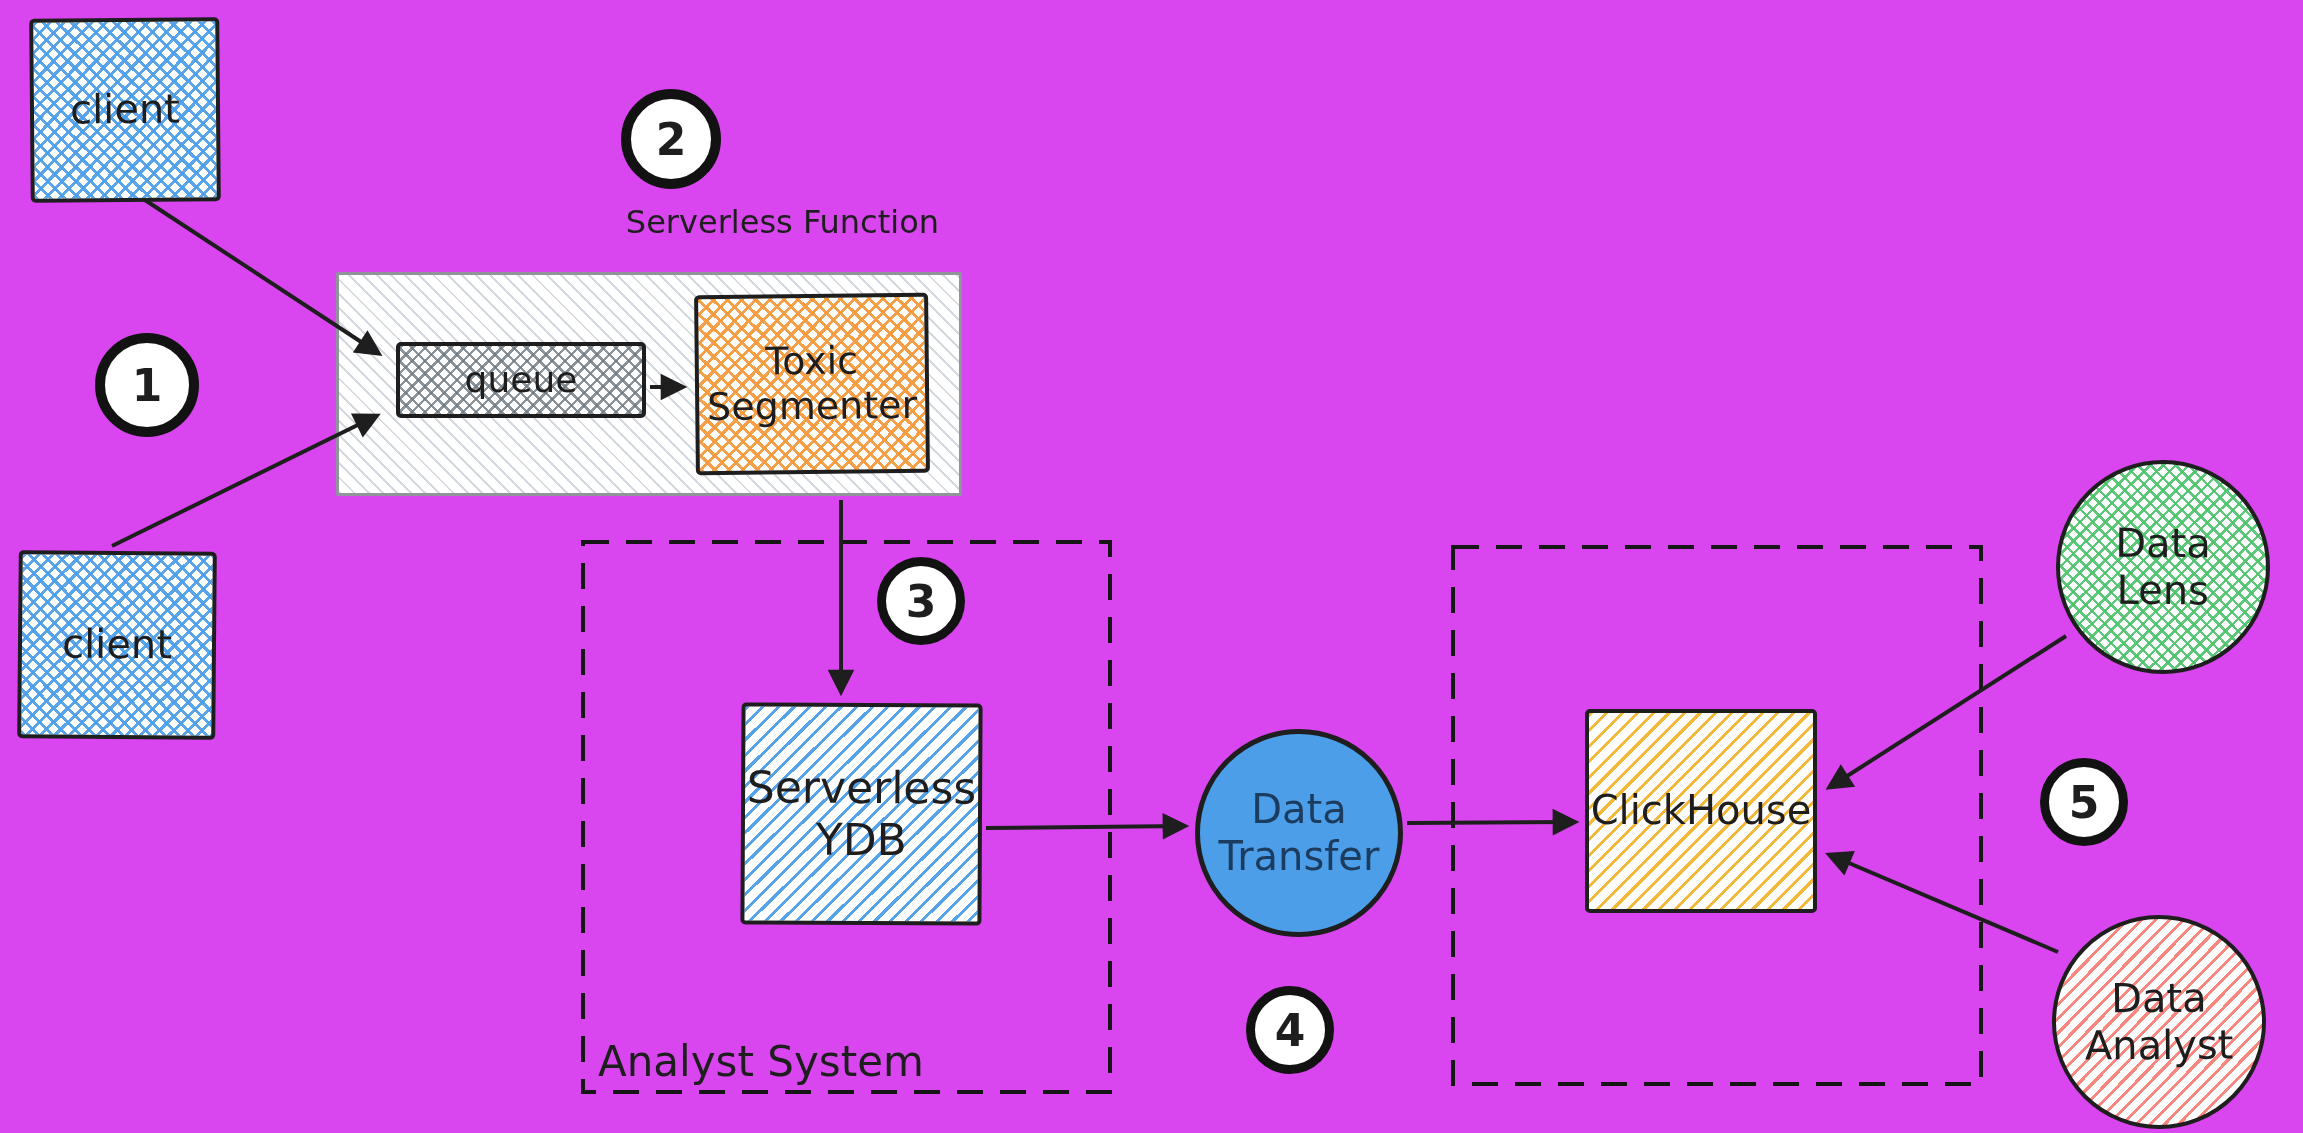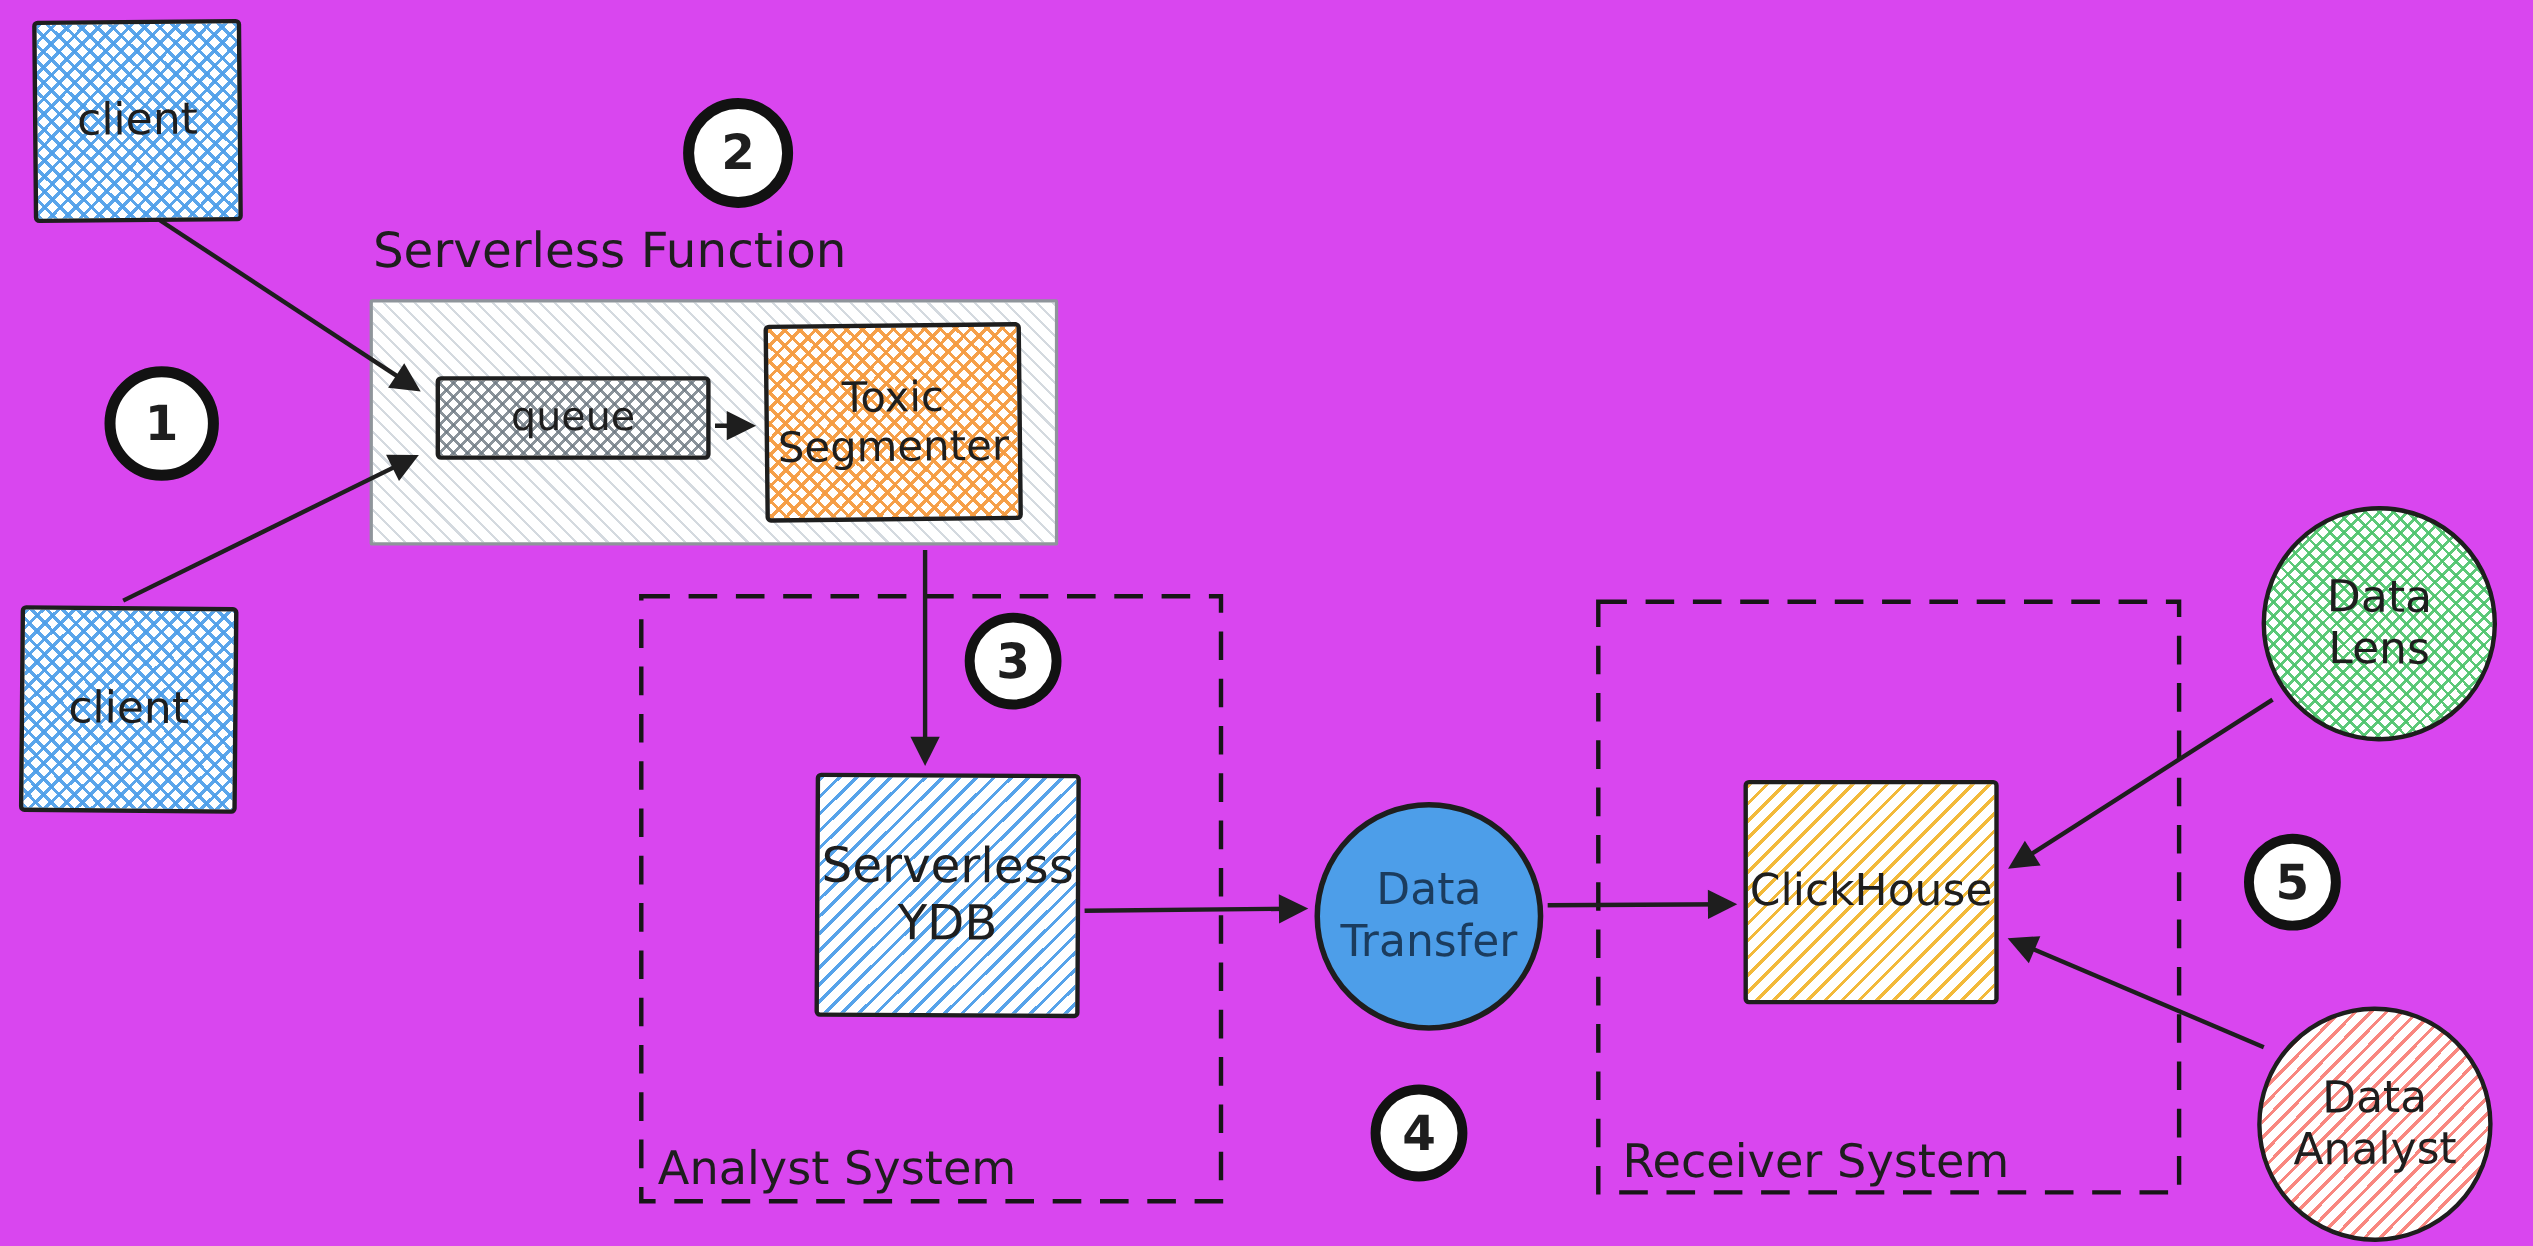--- a/index.html
+++ b/index.html
@@ -54,21 +54,21 @@
     background-image:repeating-linear-gradient(135deg, rgba(248,122,114,.9) 0 3px, transparent 3px 10px);
   }
   .d-light{
     background-color:#fff;
     background-image:repeating-linear-gradient(45deg, rgba(160,172,184,.45) 0 2px, transparent 2px 10px);
   }
   
   #client-top   {left:30px;  top:18px;  width:190px;height:184px;font-size:40px;transform:rotate(-0.5deg);}
   #client-bottom{left:18px;  top:551px; width:198px;height:188px;font-size:40px;transform:rotate(0.5deg);}
   #function-container{left:336px;top:272px;width:626px;height:224px;border:3px solid #8f959b;border-radius:2px;}
-  #function-title{left:339px;top:204px;width:600px;text-align:left;font-size:44px;}
+  #function-title{left:339px;top:204px;width:600px;text-align:right;font-size:32px;}
   #queue-box    {left:396px; top:342px; width:250px;height:76px; font-size:36px;}
   #segmenter-box{left:695px; top:294px; width:234px;height:180px;font-size:38px;transform:rotate(-0.6deg);}
   #ydb-box      {left:741px; top:703px; width:241px;height:222px;font-size:44px;transform:rotate(0.3deg);}
   #transfer-circle{left:1195px;top:729px;width:208px;height:208px;font-size:40px;
                    background:#4d9ee9;color:#1b3c5e;border-width:5px;}
   #clickhouse-box{left:1585px;top:709px;width:232px;height:204px;font-size:40px;}
   #lens-circle   {left:2056px;top:460px;width:214px;height:214px;font-size:40px;transform:rotate(0.4deg);}
   #analyst-circle{left:2052px;top:915px;width:214px;height:214px;font-size:40px;transform:rotate(-0.4deg);}
   #source-label  {left:598px; top:1038px;font-size:42px;}
   #receiver-label{left:1475px;top:1032px;font-size:42px;}
@@ -137,21 +137,20 @@
   <div id="source-label" class="label">Analyst System</div>
 
   <div id="transfer-circle" class="shape circle">
     <span>Data
 Transfer</span>
   </div>
 
   <div id="clickhouse-box" class="shape rect d-yellow">
     <span>ClickHouse</span>
   </div>
-  <div id="receiver-label" class="label">Receiver System</div>
 
   <div id="lens-circle" class="shape circle x-green">
     <span>Data
 Lens</span>
   </div>
   <div id="analyst-circle" class="shape circle d-red">
     <span>Data
 Analyst</span>
   </div>
 

